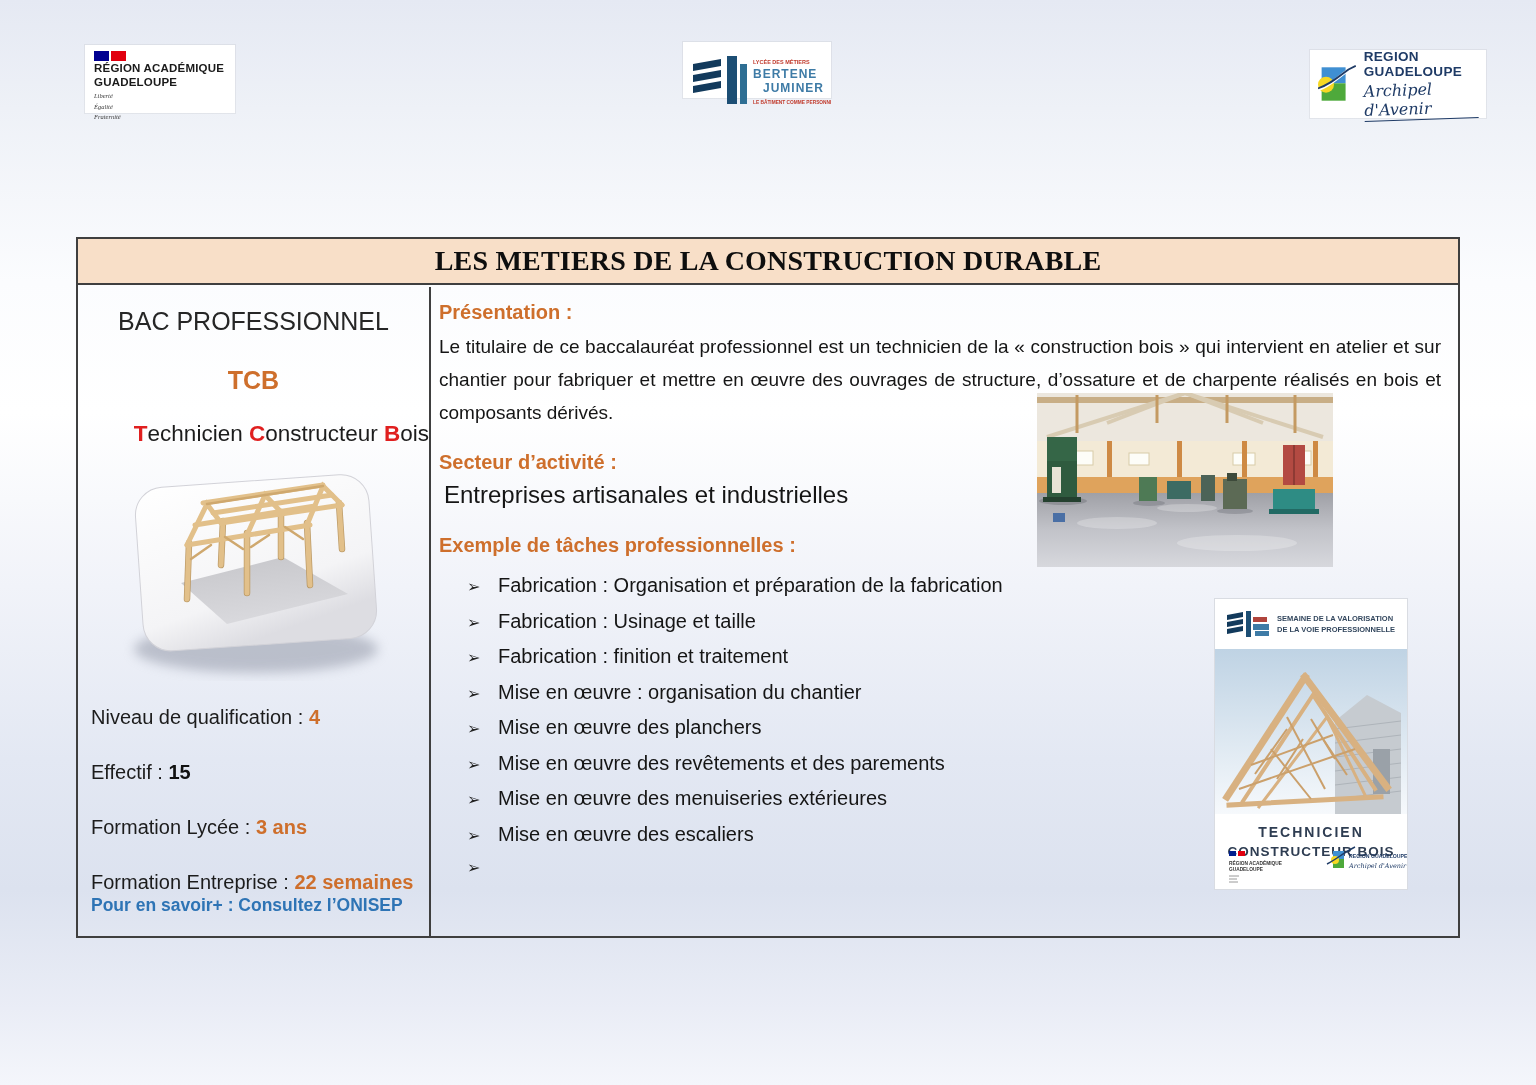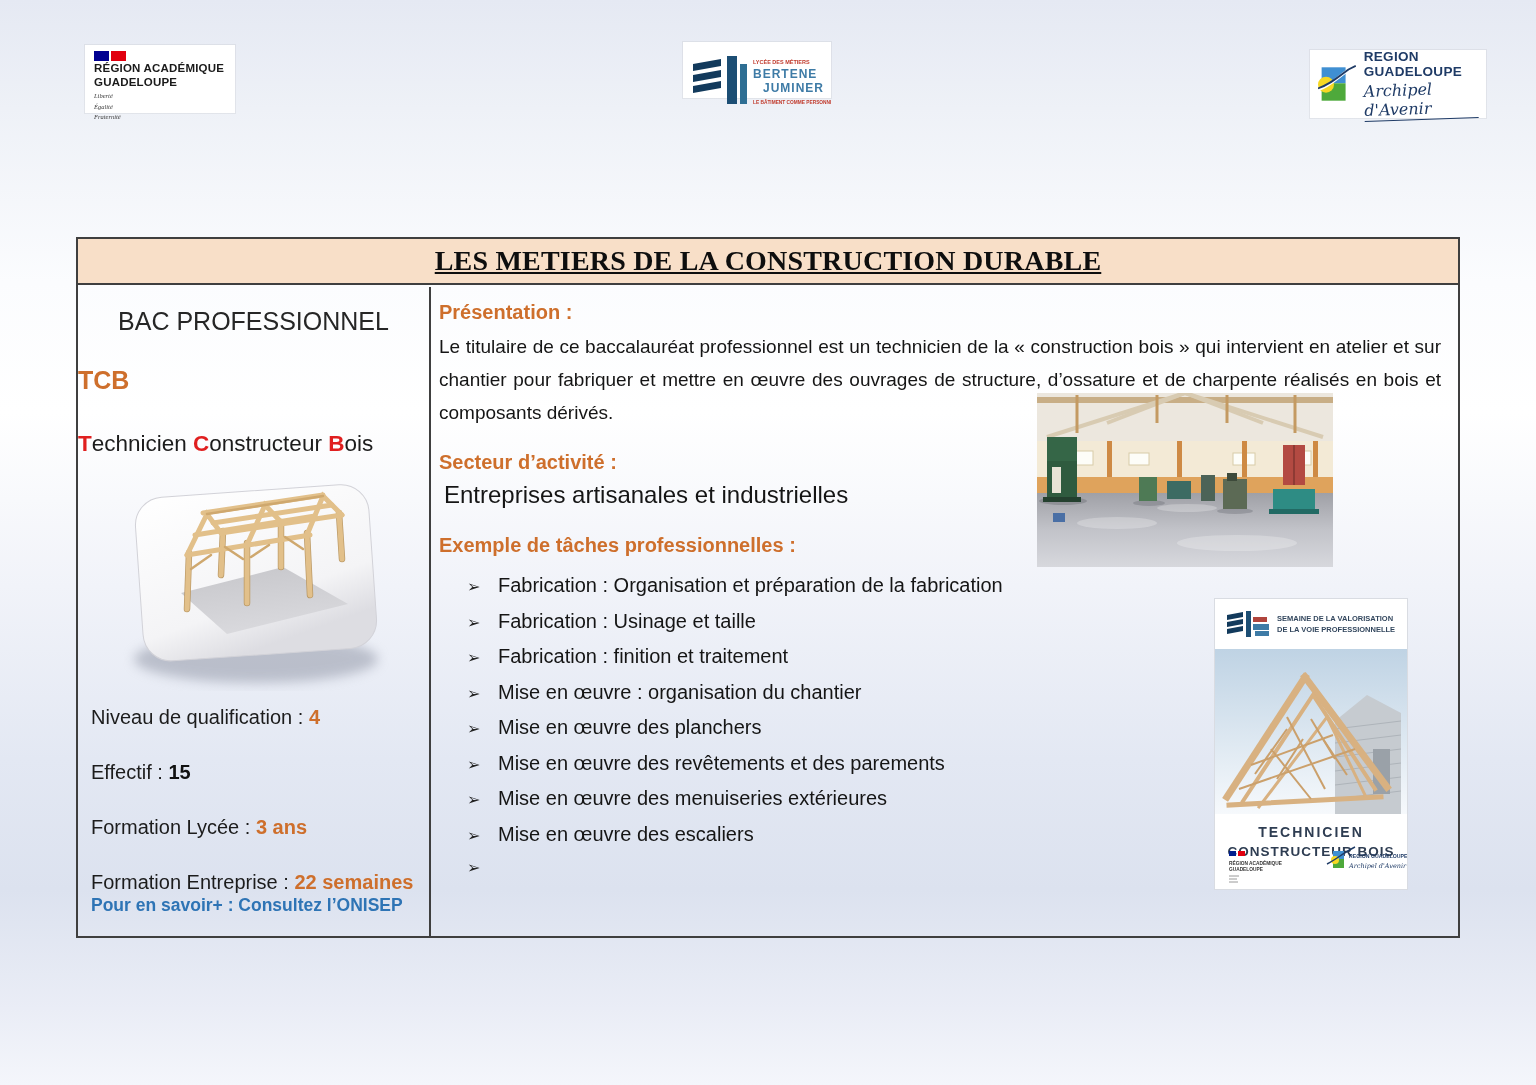--- a/index.html
+++ b/index.html
@@ -21,28 +21,28 @@
   .motto { font-family:"Liberation Serif","DejaVu Serif",serif; font-style:italic; font-size:6.5px; line-height:7.5px; color:#3a3a3a; margin-top:3px; }
   
   .logo-lycee { left:683px; top:42px; width:148px; height:56px; }
   
   .logo-region { left:1310px; top:50px; width:176px; height:68px; display:flex; align-items:center; padding:6px 8px; gap:8px; }
   .region-name { font-size:13.5px; font-weight:bold; color:#1f3b66; letter-spacing:.3px; }
   .region-slogan { font-family:"DejaVu Serif",serif; font-style:italic; font-size:16px; color:#1f3b66; transform:rotate(-2deg); margin-top:1px; border-bottom:1px solid #1f3b66; display:inline-block; padding-bottom:1px; }
   
   .sheet { position:absolute; left:76px; top:237px; width:1384px; height:701px; border:2px solid #3f3f3f; }
   .title-row { height:46px; background:#f8dfc8; border-bottom:2px solid #3f3f3f; display:flex; align-items:center; justify-content:center; }
-  .title-text { font-family:"Liberation Serif","DejaVu Serif",serif; font-weight:bold; font-size:28px; color:#0e0e0e; letter-spacing:.2px;text-decoration:underline; }
+  .title-text { font-family:"Liberation Serif","DejaVu Serif",serif; font-weight:bold; font-size:28px; color:#0e0e0e; letter-spacing:.2px; }
   .body-row { position:absolute; top:48px; left:0; right:0; bottom:0; }
   .left-cell { position:absolute; left:0; top:0; bottom:0; width:353px; border-right:2px solid #3f3f3f; }
   .right-cell { position:absolute; left:355px; top:0; right:0; bottom:0; }
   
   .diploma { margin-top:20px; text-align:center; font-size:25px; color:#262626; }
-  .acronym { margin-top:30px; font-size:25px; font-weight:bold; color:#ce6f2c; }
-  .expansion { margin-top:36px; text-align:left; font-size:22.5px; color:#1c1c1c; }
+  .acronym { margin-top:30px; text-align:center; font-size:25px; font-weight:bold; color:#ce6f2c; }
+  .expansion { margin-top:26px; text-align:right; font-size:22.5px; color:#1c1c1c; }
   .expansion .init { color:#e01f1f; font-weight:bold; }
   .truss-wrap { margin-top:4px; text-align:center; }
   .facts { position:absolute; left:13px; top:399px; right:6px; }
   .fact { font-size:20px; margin-bottom:32px; white-space:nowrap;margin-top:20px; }
   .fact .v-orange { color:#ce6f2c; font-weight:bold; }
   .fact .v-dark { color:#111; font-weight:bold; }
   .more-info { position:absolute; left:13px; top:608px; font-size:17.5px; font-weight:bold; color:#2e74b5; white-space:nowrap; }
   
   .pres-h, .tasks-h, .sector-h { font-size:20px; font-weight:bold; color:#ce6f2c; margin-left:6px; }
   .pres-h { margin-top:14px; }

